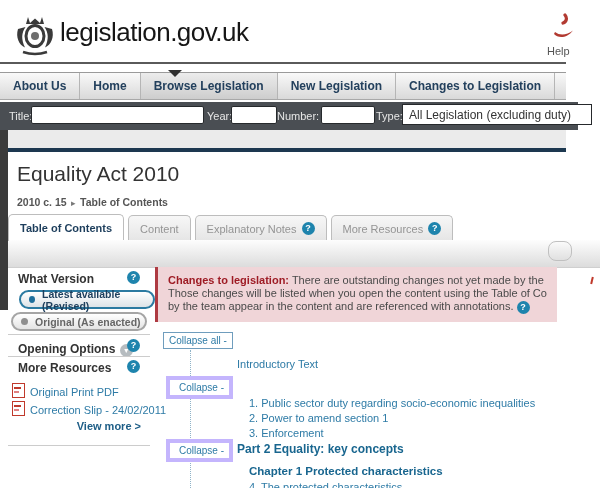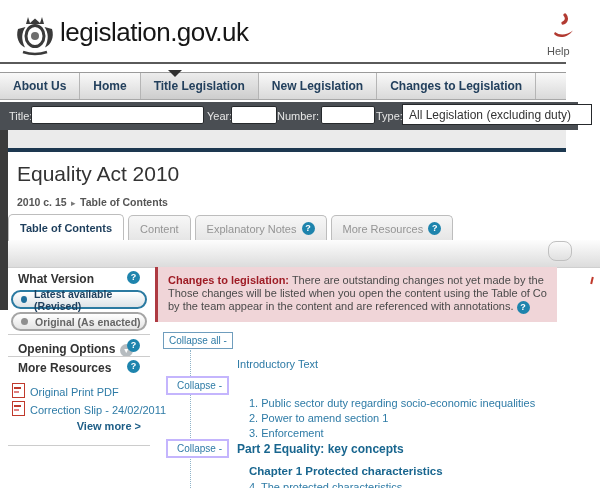--- a/index.html
+++ b/index.html
@@ -42,41 +42,41 @@
          color:#fff;font-size:9px;font-weight:bold;text-align:center;line-height:13px;}
   
   .content-topbar{background:linear-gradient(#fdfdfd,#dcdcdc);border-bottom:1px solid #cfcfcf;
                   border-radius:4px 0 0 0;}
   .scroll-thumb{width:22px;height:18px;border-radius:8px;border:1px solid #c0c0c0;
                 background:linear-gradient(#fafafa,#e0e0e0);}
   
   .side-heading{font-size:12px;font-weight:bold;color:#333;}
   .pill{width:136px;height:19px;border-radius:11px;display:flex;align-items:center;gap:7px;
         padding-left:8px;box-sizing:border-box;font-size:10.5px;font-weight:bold;cursor:pointer;}
-  .pill.selected{border:2px solid #2b7aa1;background:linear-gradient(#ffffff,#dde3e7);color:#1d3e5c;}
+  .pill.selected{border:2px solid #2b7aa1;background:linear-gradient(#ffffff,#dde3e7);color:#1d3e5c;margin-left:8px;}
   .pill.plain{border:2px solid #a5a5a5;background:linear-gradient(#ffffff,#e4e4e4);color:#666;}
   .pill-dot{width:7px;height:7px;border-radius:50%;}
   .divider{height:1px;background:#ccc;}
   .chev-circle{display:inline-block;width:13px;height:13px;border-radius:50%;background:#b6bcc0;
                color:#fff;font-size:8px;text-align:center;line-height:13px;}
   .pdf-link{font-size:11px;color:#2e7ba6;cursor:pointer;}
   .pdf-icon{display:inline-block;width:11px;height:13px;background:#fff;border:1px solid #c0392b;
             position:relative;vertical-align:-2px;margin-right:5px;}
   .pdf-icon:before{content:"";position:absolute;left:1px;top:3px;width:7px;height:2px;background:#c0392b;}
   .pdf-icon:after{content:"";position:absolute;left:1px;top:7px;width:5px;height:2px;background:#e08080;}
   .view-more{font-size:11px;font-weight:bold;color:#1d5d86;cursor:pointer;}
   
   .notice{background:#f0d5d8;border-left:3px solid #ae3a42;box-sizing:border-box;
           padding:7px 10px 0 10px;overflow:hidden;}
   .notice-line{white-space:nowrap;overflow:hidden;font-size:11px;color:#4a4a4a;line-height:13px;}
   .notice-title{color:#9e1b24;font-weight:bold;}
   
   .collapse-btn{background:#fff;font-size:10px;color:#2e7ba6;padding:2px 5px;cursor:pointer;}
   .collapse-all{border:1px solid #6f9dbd;}
-  .collapse-one{border:2px solid #c4b5fd;padding-left:9px;}
+  .collapse-one{border:4px solid #c4b5fd;padding-left:9px;}
   .dotted-line{border-left:1px dotted #8fb3c8;width:0;}
   .toc-link{font-size:11px;color:#2e7ba6;cursor:pointer;}
   .part-heading{font-size:12px;font-weight:bold;color:#19668f;cursor:pointer;}
   .chapter-heading{font-size:11.5px;font-weight:bold;color:#19668f;cursor:pointer;}
   .red-frag{width:2px;height:7px;background:#c0392b;transform:rotate(14deg);}
 </style>
 </head>
 <body>
 
 <div id="screen">
@@ -95,21 +95,21 @@
     <path d="M13 2 C15.5 5 14.5 9 11 10" stroke="#b23a31" stroke-width="3.2" fill="none" stroke-linecap="round"></path>
     <path d="M3 19 C8 23 15 22 21 17.5 C15 25.5 6 25.5 2 21 Z" fill="#b23a31"></path>
   </svg>
   <div class="abs help-link" style="left:547px;top:45px;">Help</div>
 
   <div class="abs header-rule" style="left:0;top:62px;width:566px;"></div>
 
   <div class="abs navbar" style="left:0;top:72px;width:566px;height:28px;box-sizing:border-box;">
     <div class="nav-item">About Us</div>
     <div class="nav-item">Home</div>
-    <div class="nav-item current">Title Legislation</div>
+    <div class="nav-item current">Browse Legislation</div>
     <div class="nav-item">New Legislation</div>
     <div class="nav-item">Changes to Legislation</div>
   </div>
   <div class="abs nav-pointer" style="left:168px;top:70px;"></div>
 
   <div class="abs searchbar" style="left:0;top:102px;width:578px;height:28px;"></div>
   <div class="abs search-label" style="left:9px;top:110px;">Title:</div>
   <input class="abs search-input" style="left: 31px; top: 106px; width: 165px;">
   <div class="abs search-label" style="left:207px;top:110px;">Year:</div>
   <input class="abs search-input" style="left: 231px; top: 106px; width: 38px;">

